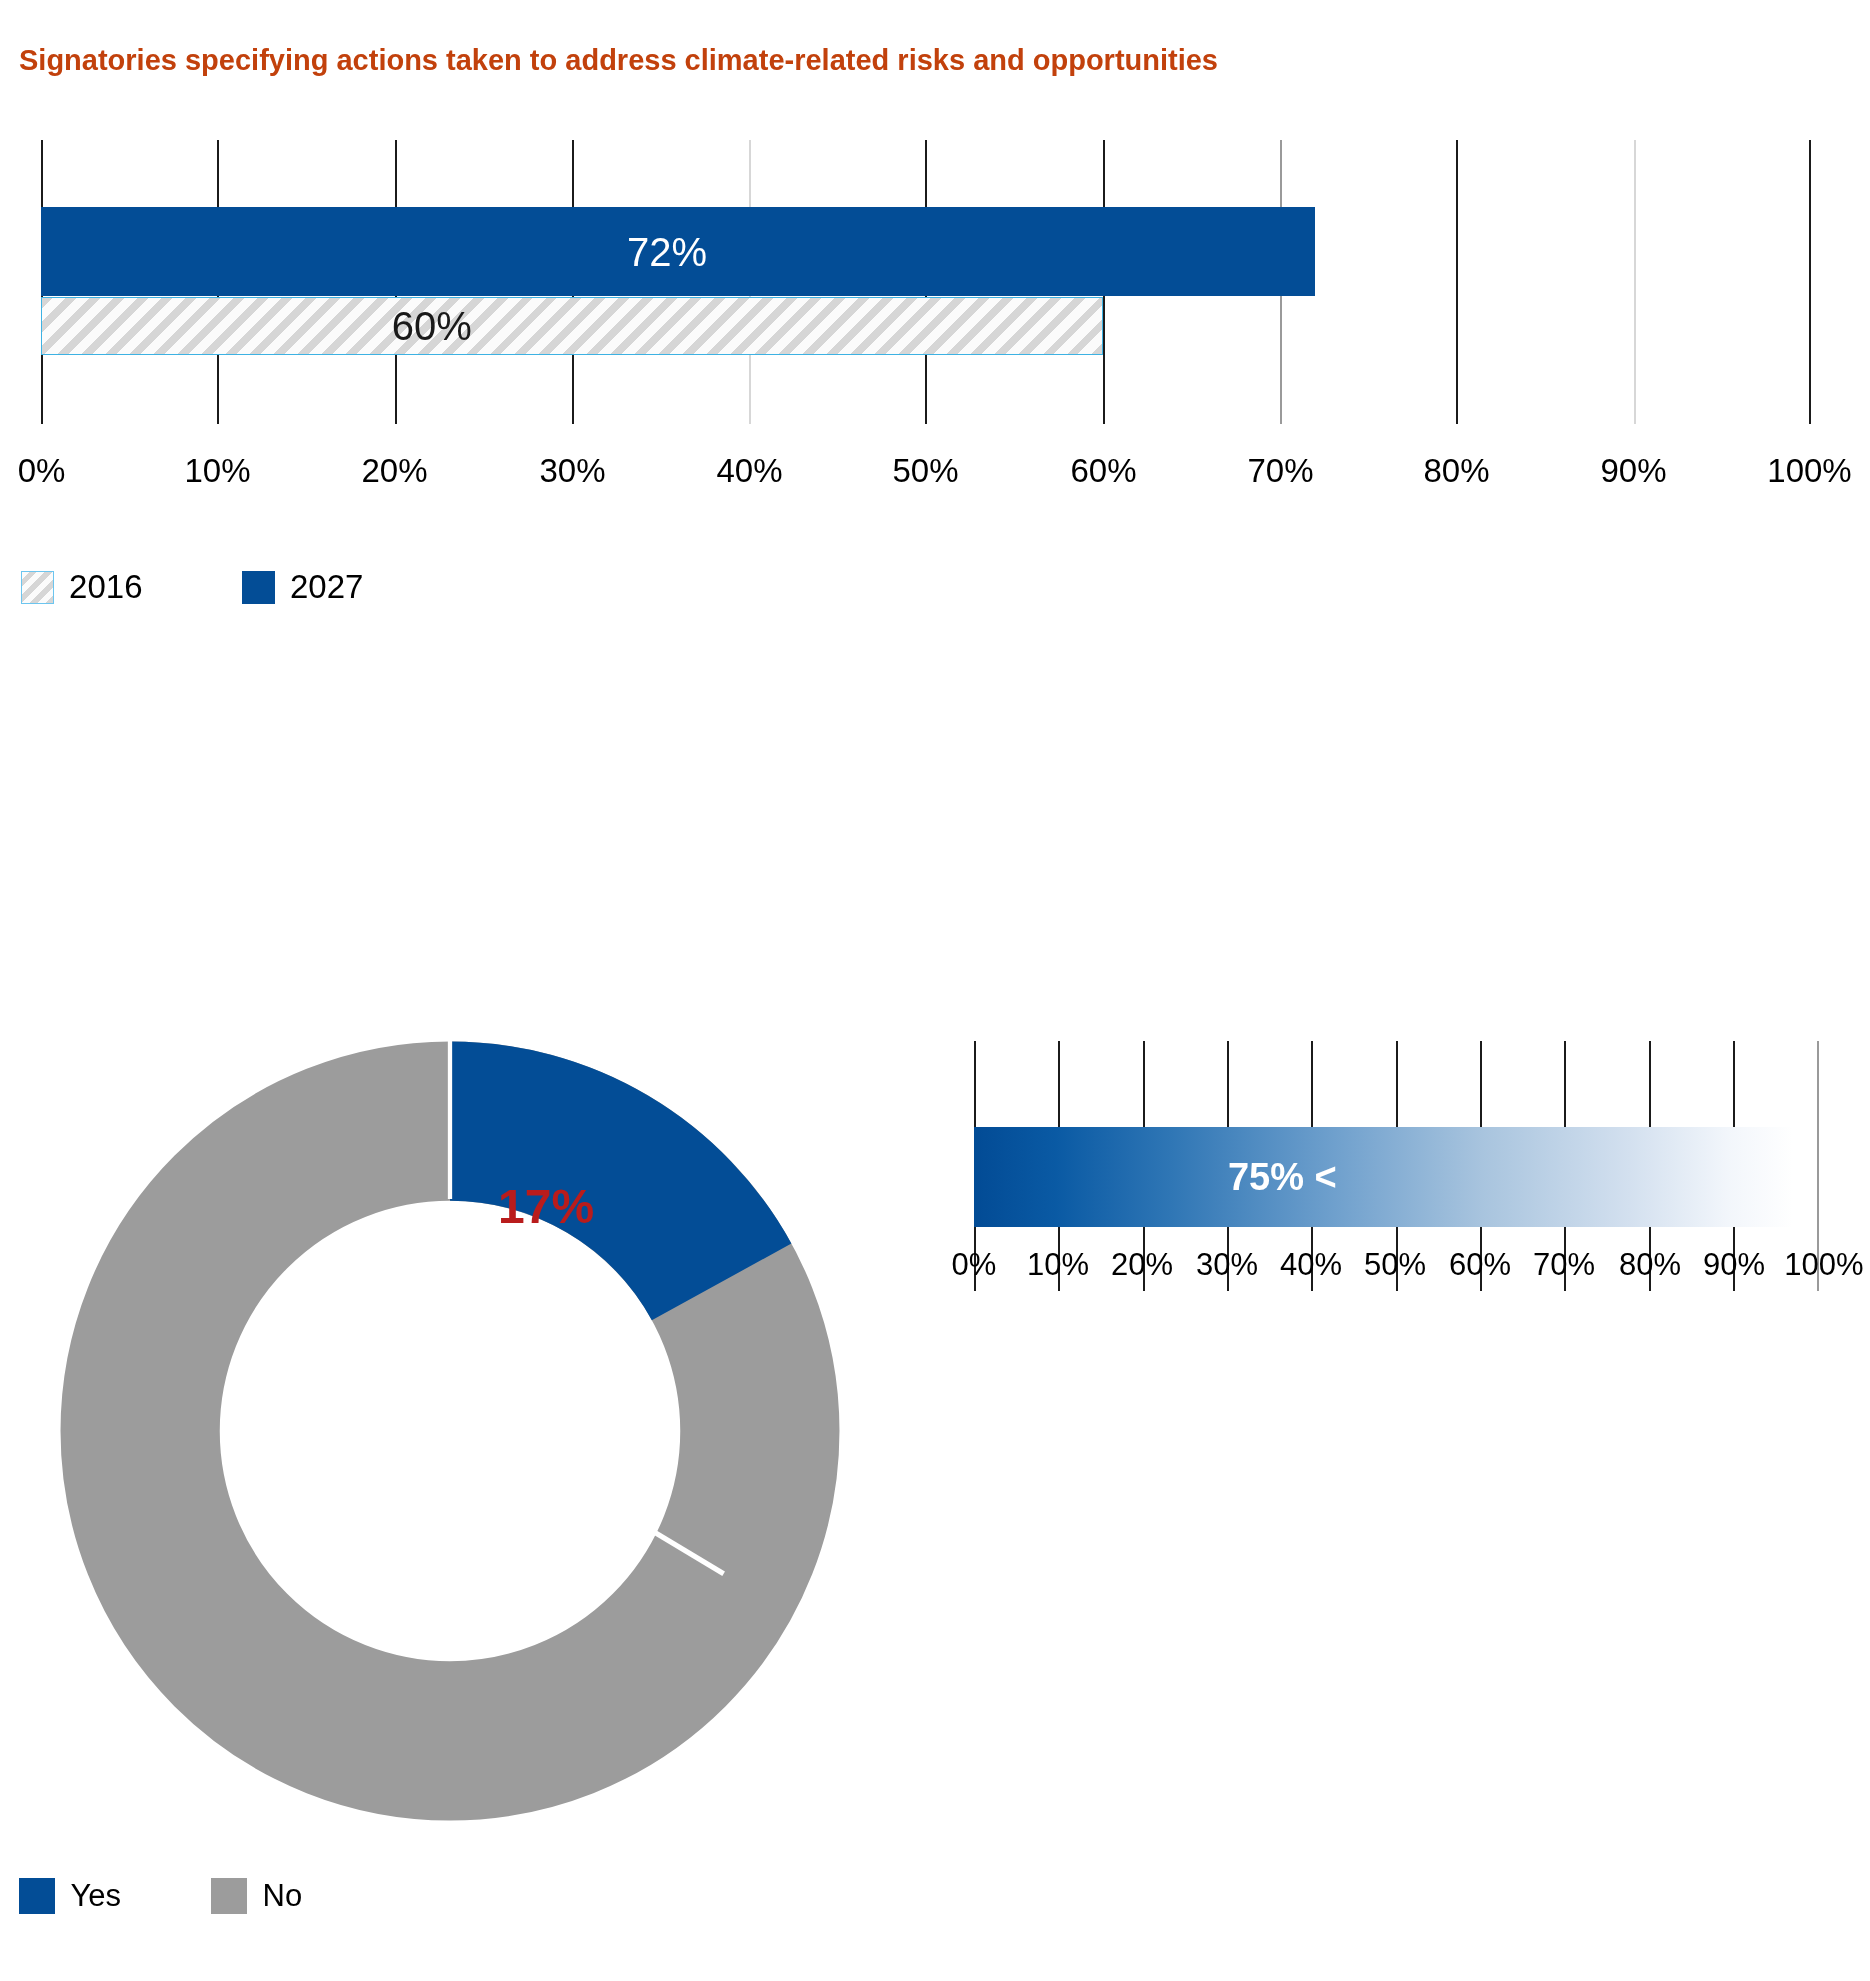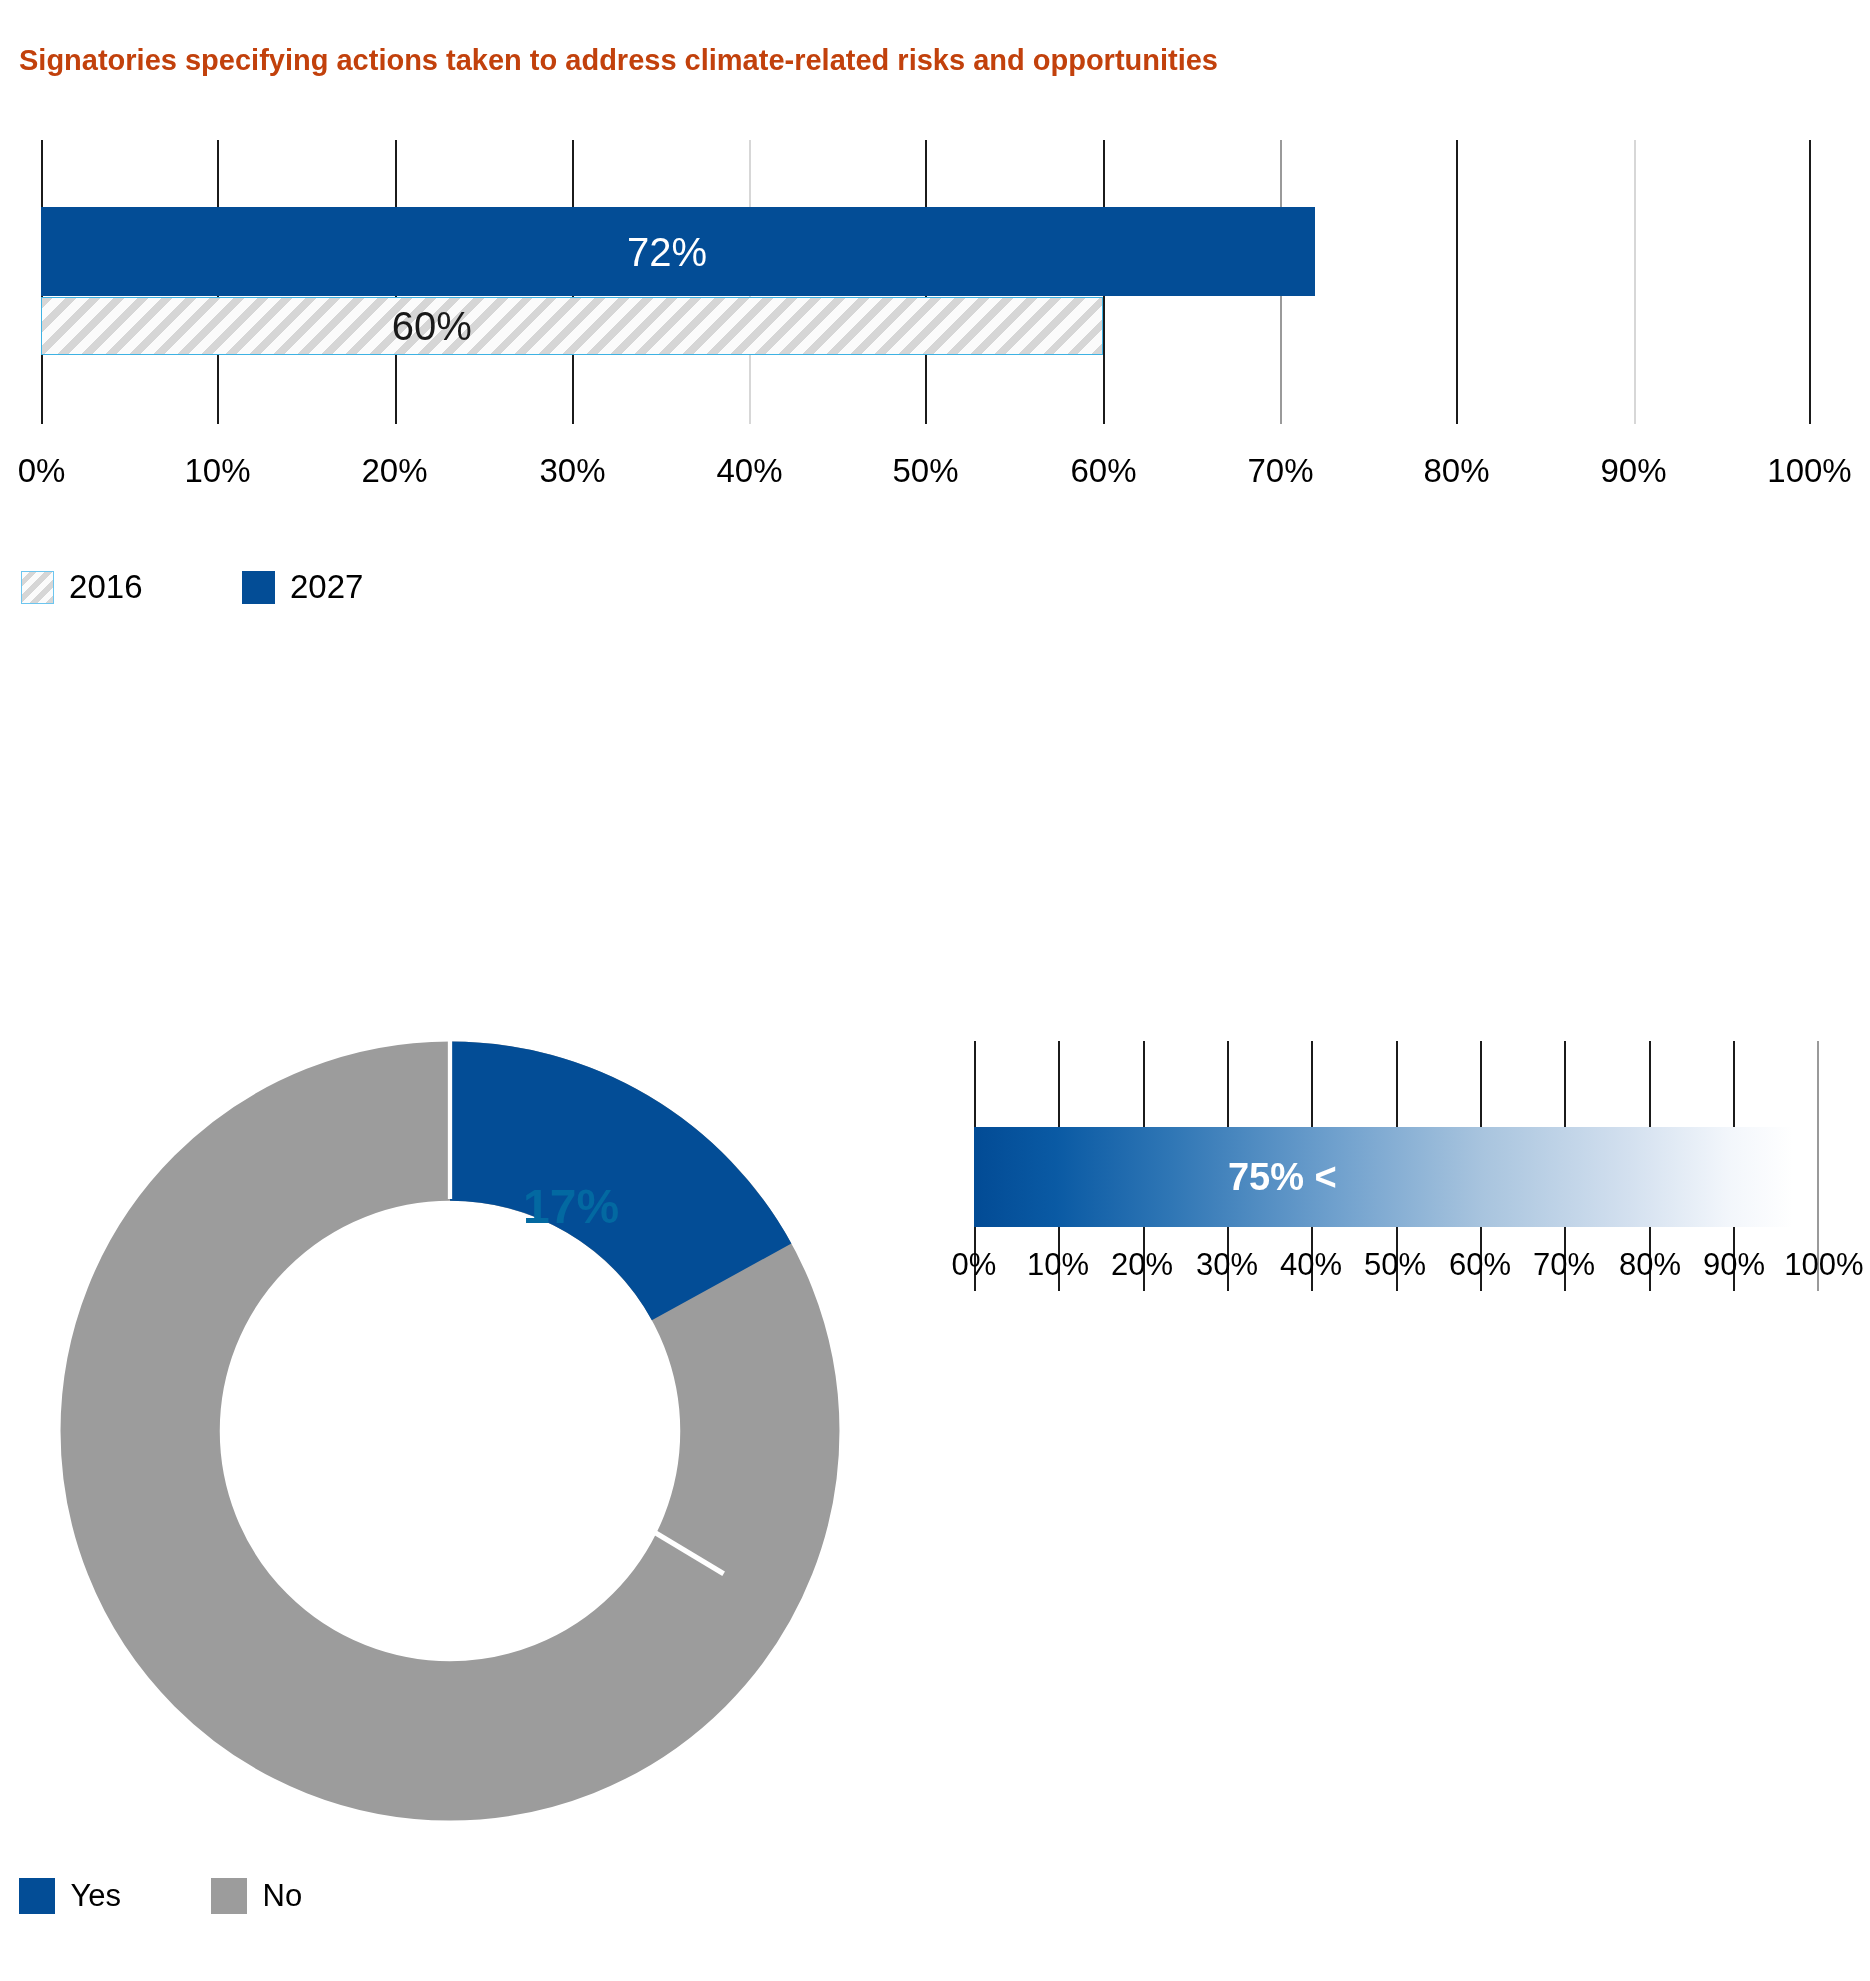--- a/index.html
+++ b/index.html
@@ -97,25 +97,25 @@
         #fbfbfb 5.2px, #fbfbfb 11.2px);
   }
   #chart1 .legend-swatch.solid-blue { background: #034d96; }
 
   
   #chart2 { position: absolute; left: 0; top: 981px; width: 860px; height: 1001px; }
   #chart2 .donut-wrap { position: absolute; left: 39px; top: 39px; width: 822px; height: 822px; }
   #chart2 svg { display: block; }
   .donut-value {
     position: absolute;
-    left: 523px;
+    left: 498px;
     top: 198px;
     font-size: 48px;
     font-weight: bold;
-    color: #0369a1;
+    color: #b91c1c;
     white-space: nowrap;
   }
   #chart2 .legend-row { left: 19px; top: 897px; font-size: 31px; }
   #chart2 .legend-item + .legend-item { margin-left: 90px; }
   #chart2 .legend-swatch { width: 36px; height: 36px; margin-right: 15.5px; }
   #chart2 .legend-swatch.solid-blue { background: #034d96; }
   #chart2 .legend-swatch.solid-gray { background: #9c9c9c; }
 
   
   #chart3 { position: absolute; left: 946px; top: 886px; width: 924px; height: 602px; }

